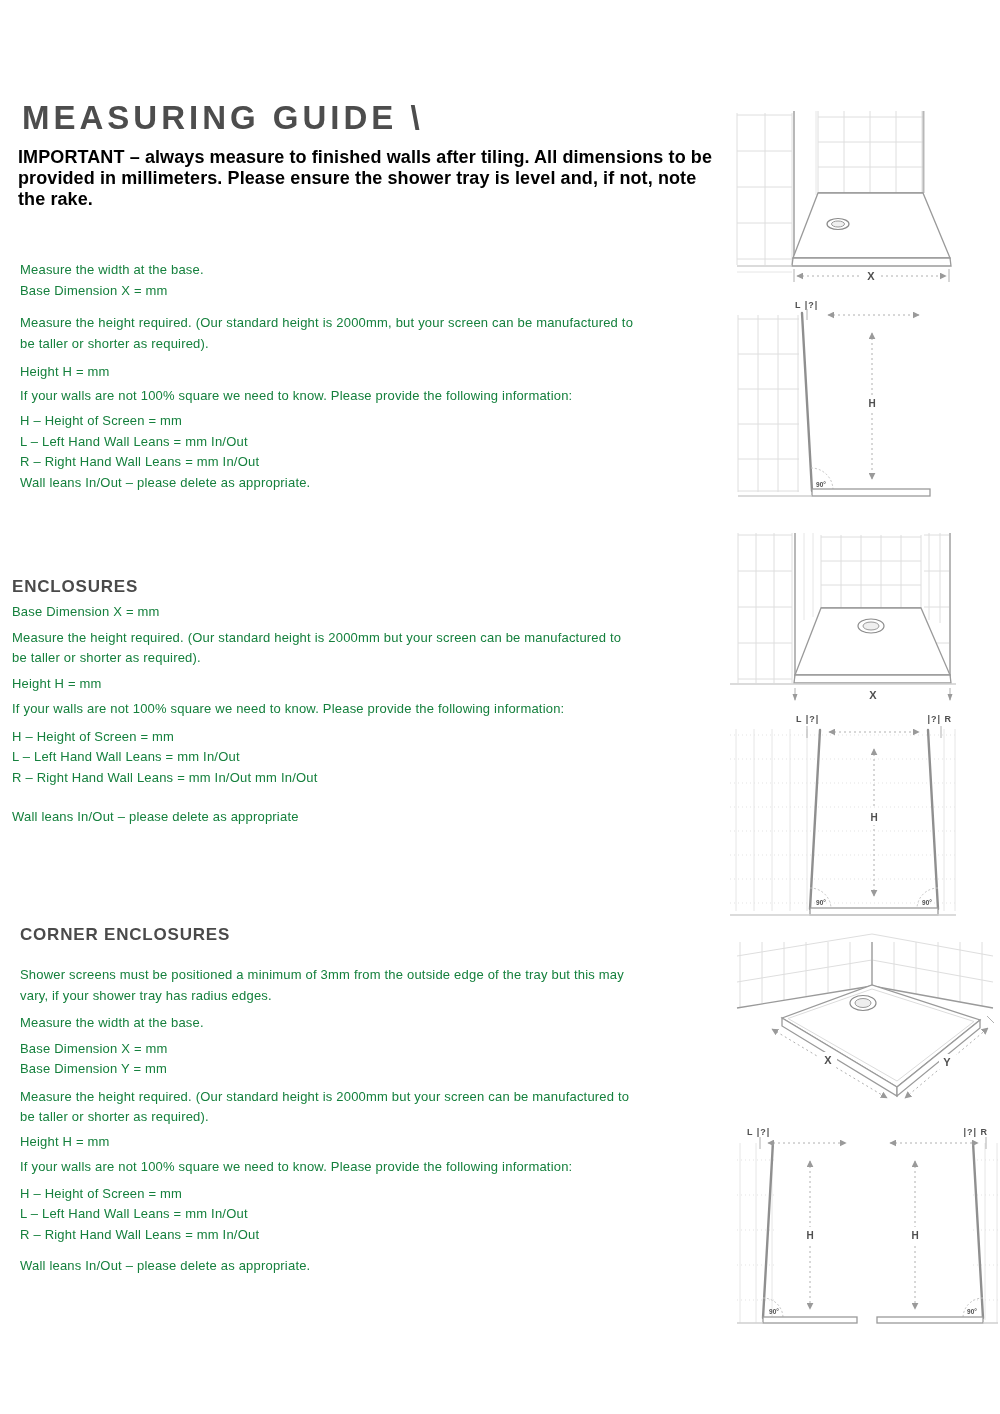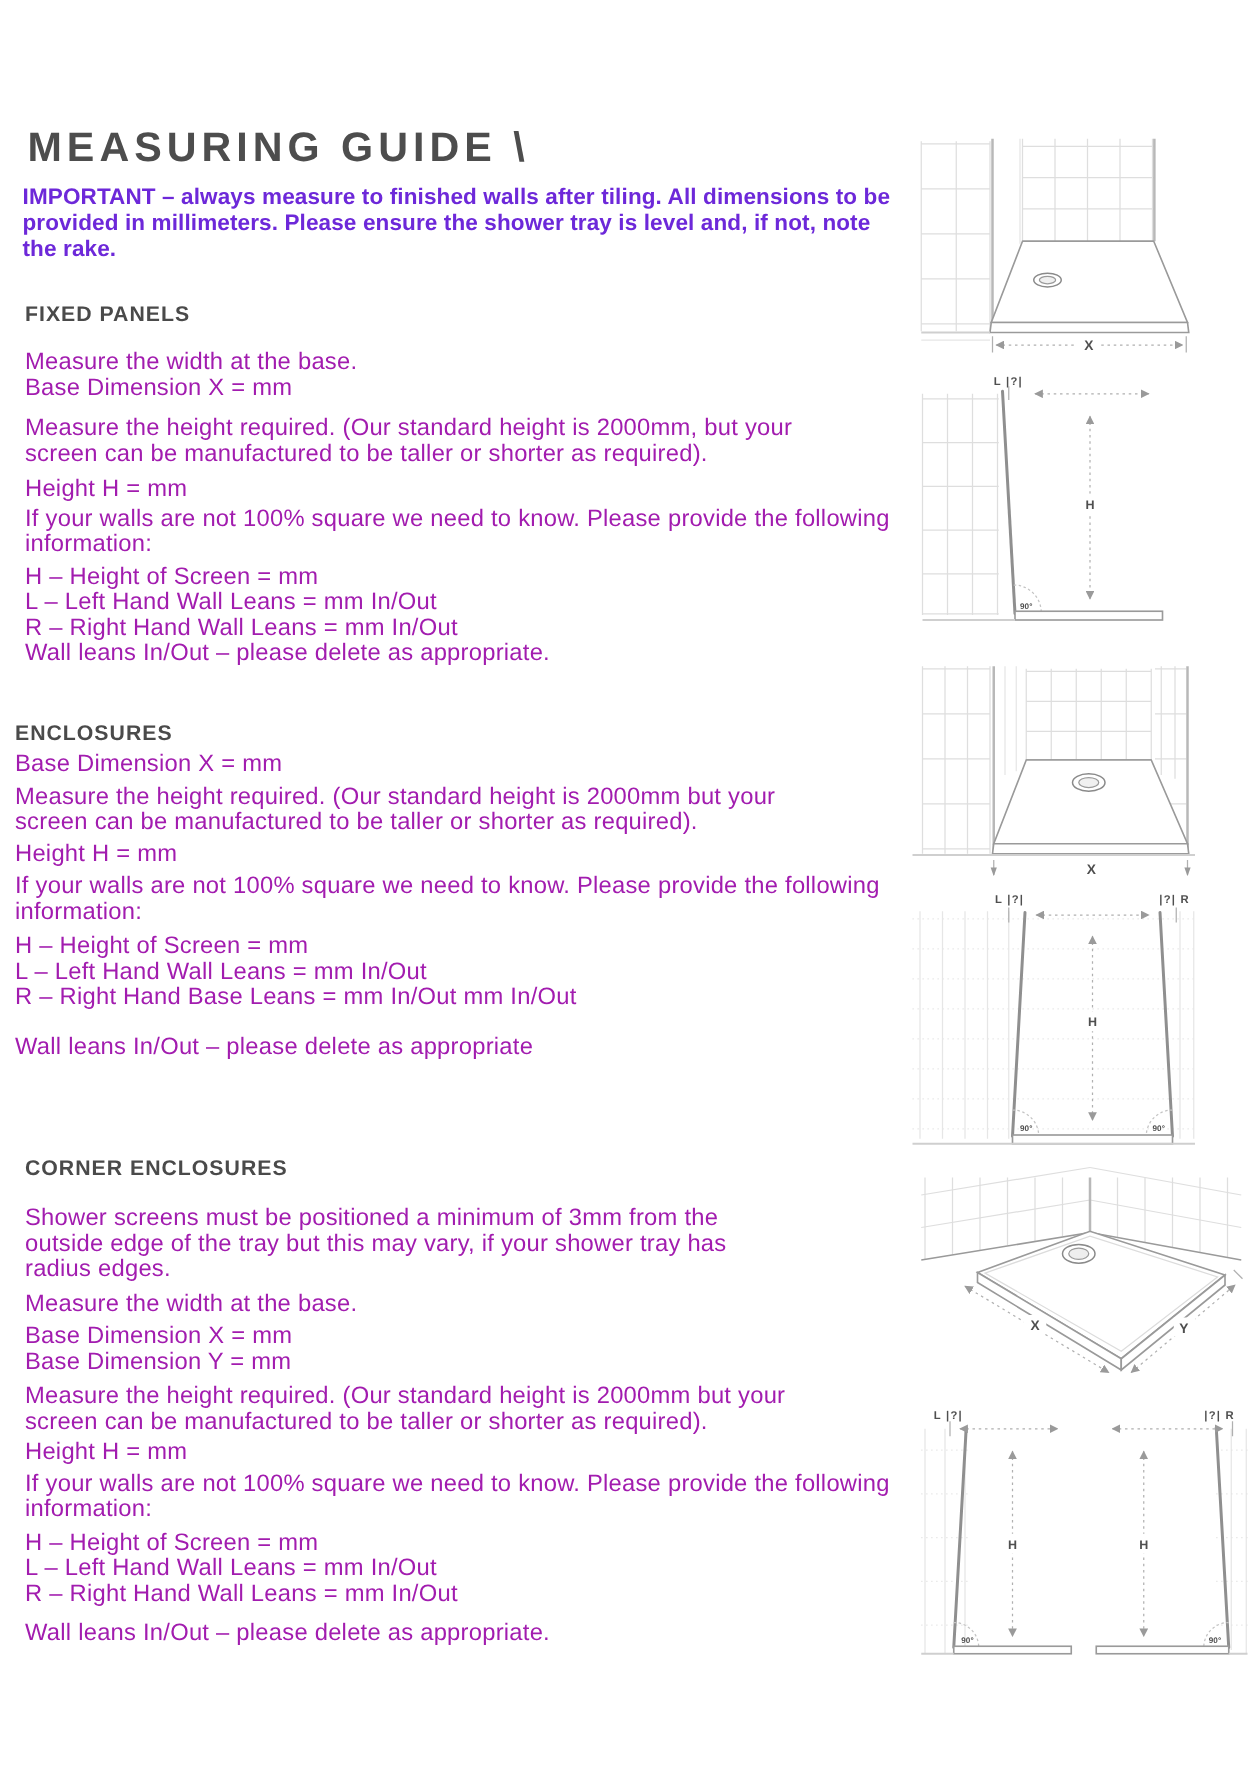--- a/index.html
+++ b/index.html
@@ -1,24 +1,24 @@
 <!DOCTYPE html>
 <html><head>
 <meta charset="utf-8">
 <style>
   html,body{margin:0;padding:0;background:#fff;}
   .page{position:relative;width:1000px;height:1414px;background:#ffffff;
         font-family:"Liberation Sans",sans-serif;overflow:hidden;}
   .abs{position:absolute;}
   .title{margin:0;font-size:33px;font-weight:700;letter-spacing:4px;color:#4d4d4d;}
-  .intro{margin:0;width:710px;font-size:18px;font-weight:700;color:#6d28d9;
+  .intro{margin:0;width:710px;font-size:18px;font-weight:700;color:#000000;
          line-height:21px;letter-spacing:0.1px;}
   .sec{width:760px;}
   .sec h2{margin:0;font-size:17px;font-weight:700;letter-spacing:0.8px;color:#4a4a4a;}
-  .sec p{margin:0;font-size:19px;color:#a21caf;line-height:20.5px;letter-spacing:0.2px;}
+  .sec p{margin:0;font-size:13px;color:#15803d;line-height:20.5px;letter-spacing:0.2px;}
   .w620{max-width:622px;}
   .w612{max-width:612px;}
   svg text{font-family:"Liberation Sans",sans-serif;font-weight:700;fill:#4f4f4f;}
   .grid{stroke:#dedede;stroke-width:1;fill:none;}
   .gridlt{stroke:#e6e6e6;stroke-width:1;fill:none;}
   .edge{stroke:#b8b8b8;stroke-width:2;fill:none;}
   .ln{stroke:#9a9a9a;stroke-width:1.3;fill:none;}
   .trayf{fill:#ffffff;stroke:#9a9a9a;stroke-width:1.3;}
   .dim{stroke:#b0b0b0;stroke-width:1;fill:none;stroke-dasharray:2 3;}
   .dimsolid{stroke:#b0b0b0;stroke-width:1;fill:none;}
@@ -29,41 +29,40 @@
 </head>
 <body>
 
 <div class="page">
 
   <h1 class="abs title" style="left:22px;top:99px;">MEASURING GUIDE \</h1>
 
   <p class="abs intro" style="left:18px;top:147px;"><span>IMPORTANT</span><span> – always measure to finished walls after tiling. All dimensions to be provided in millimeters. Please ensure the shower tray is level and, if not, note the rake.</span></p>
 
   <div class="abs sec" style="left:20px;top:242px;">
-    <h2>FIXED PANELS</h2>
     <p style="margin-top:18px;">Measure the width at the base.</p>
     <p>Base Dimension X = mm</p>
     <p class="w620" style="margin-top:12px;">Measure the height required. (Our standard height is 2000mm, but your screen can be manufactured to be taller or shorter as required).</p>
     <p style="margin-top:8px;">Height H = mm</p>
     <p style="margin-top:3px;">If your walls are not 100% square we need to know. Please provide the following information:</p>
     <p style="margin-top:5px;">H – Height of Screen = mm</p>
     <p>L – Left Hand Wall Leans = mm In/Out</p>
     <p>R – Right Hand Wall Leans = mm In/Out</p>
     <p>Wall leans In/Out – please delete as appropriate.</p>
   </div>
 
   <div class="abs sec" style="left:12px;top:577px;">
     <h2>ENCLOSURES</h2>
     <p style="margin-top:5px;">Base Dimension X = mm</p>
     <p class="w620" style="margin-top:5px;">Measure the height required. (Our standard height is 2000mm but your screen can be manufactured to be taller or shorter as required).</p>
     <p style="margin-top:5px;">Height H = mm</p>
     <p style="margin-top:5px;">If your walls are not 100% square we need to know. Please provide the following information:</p>
     <p style="margin-top:7px;">H – Height of Screen = mm</p>
     <p>L – Left Hand Wall Leans = mm In/Out</p>
-    <p>R – Right Hand Base Leans = mm In/Out mm In/Out</p>
+    <p>R – Right Hand Wall Leans = mm In/Out mm In/Out</p>
     <p style="margin-top:19px;">Wall leans In/Out – please delete as appropriate</p>
   </div>
 
   <div class="abs sec" style="left:20px;top:925px;">
     <h2>CORNER ENCLOSURES</h2>
     <p class="w612" style="margin-top:20px;">Shower screens must be positioned a minimum of 3mm from the outside edge of the tray but this may vary, if your shower tray has radius edges.</p>
     <p style="margin-top:7px;">Measure the width at the base.</p>
     <p style="margin-top:5px;">Base Dimension X = mm</p>
     <p>Base Dimension Y = mm</p>
     <p class="w620" style="margin-top:7px;">Measure the height required. (Our standard height is 2000mm but your screen can be manufactured to be taller or shorter as required).</p>

